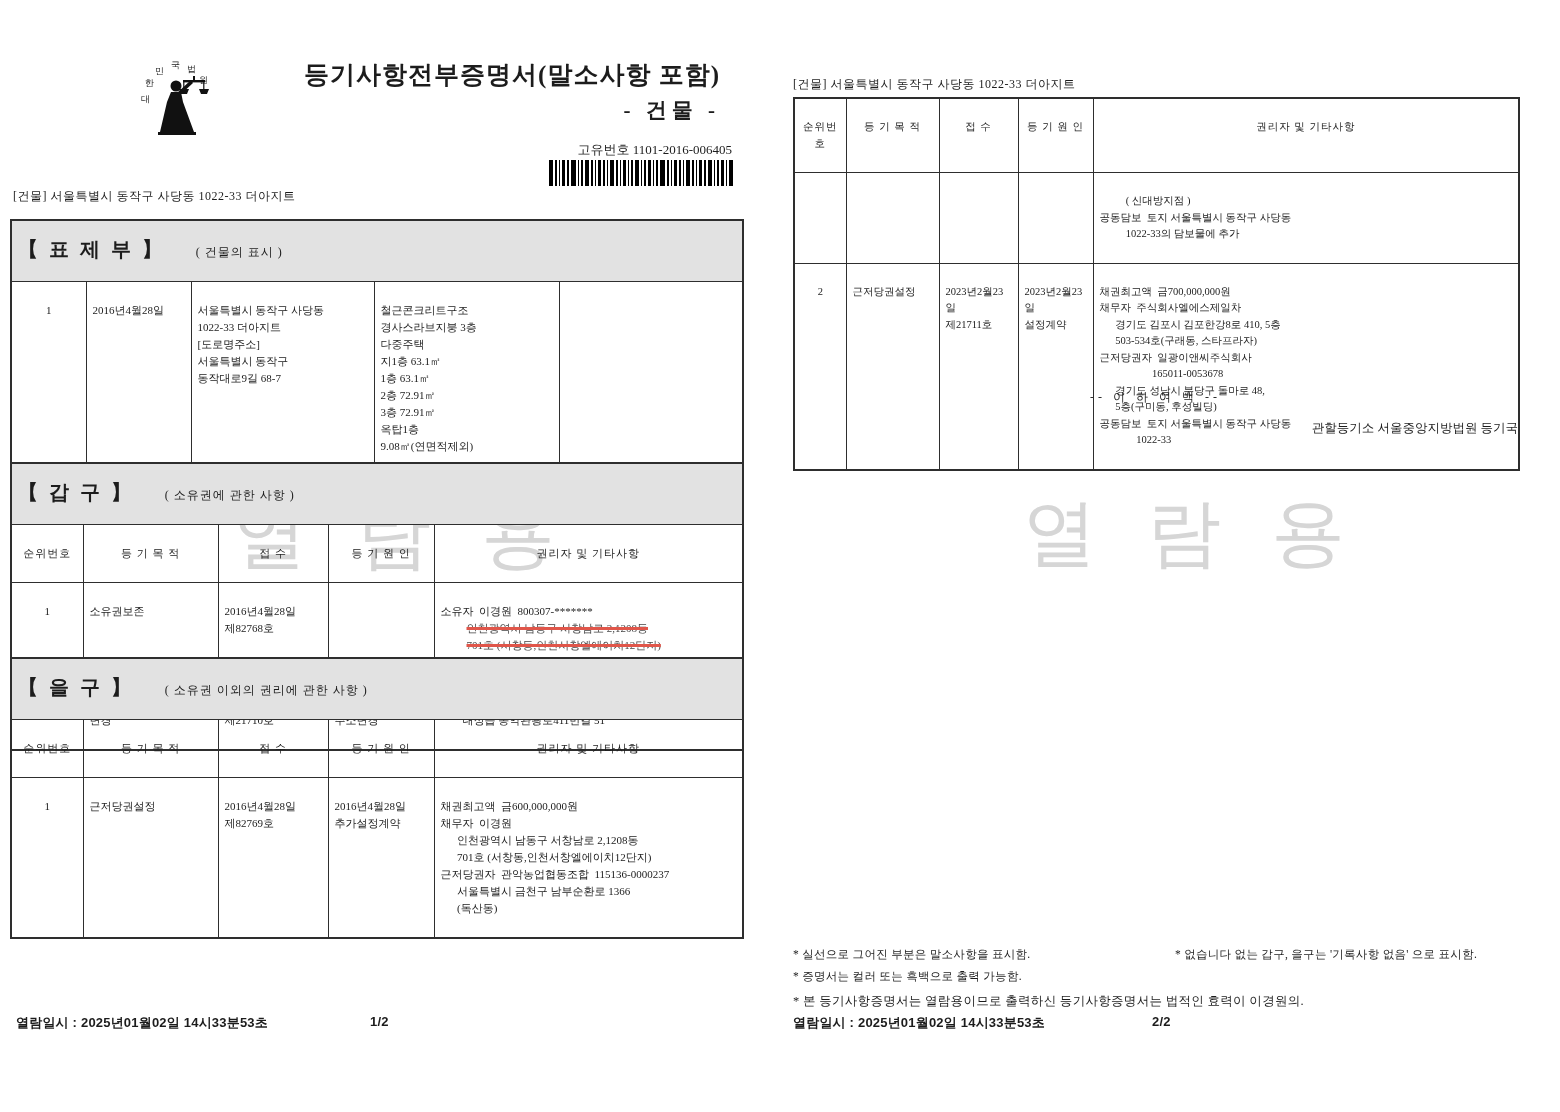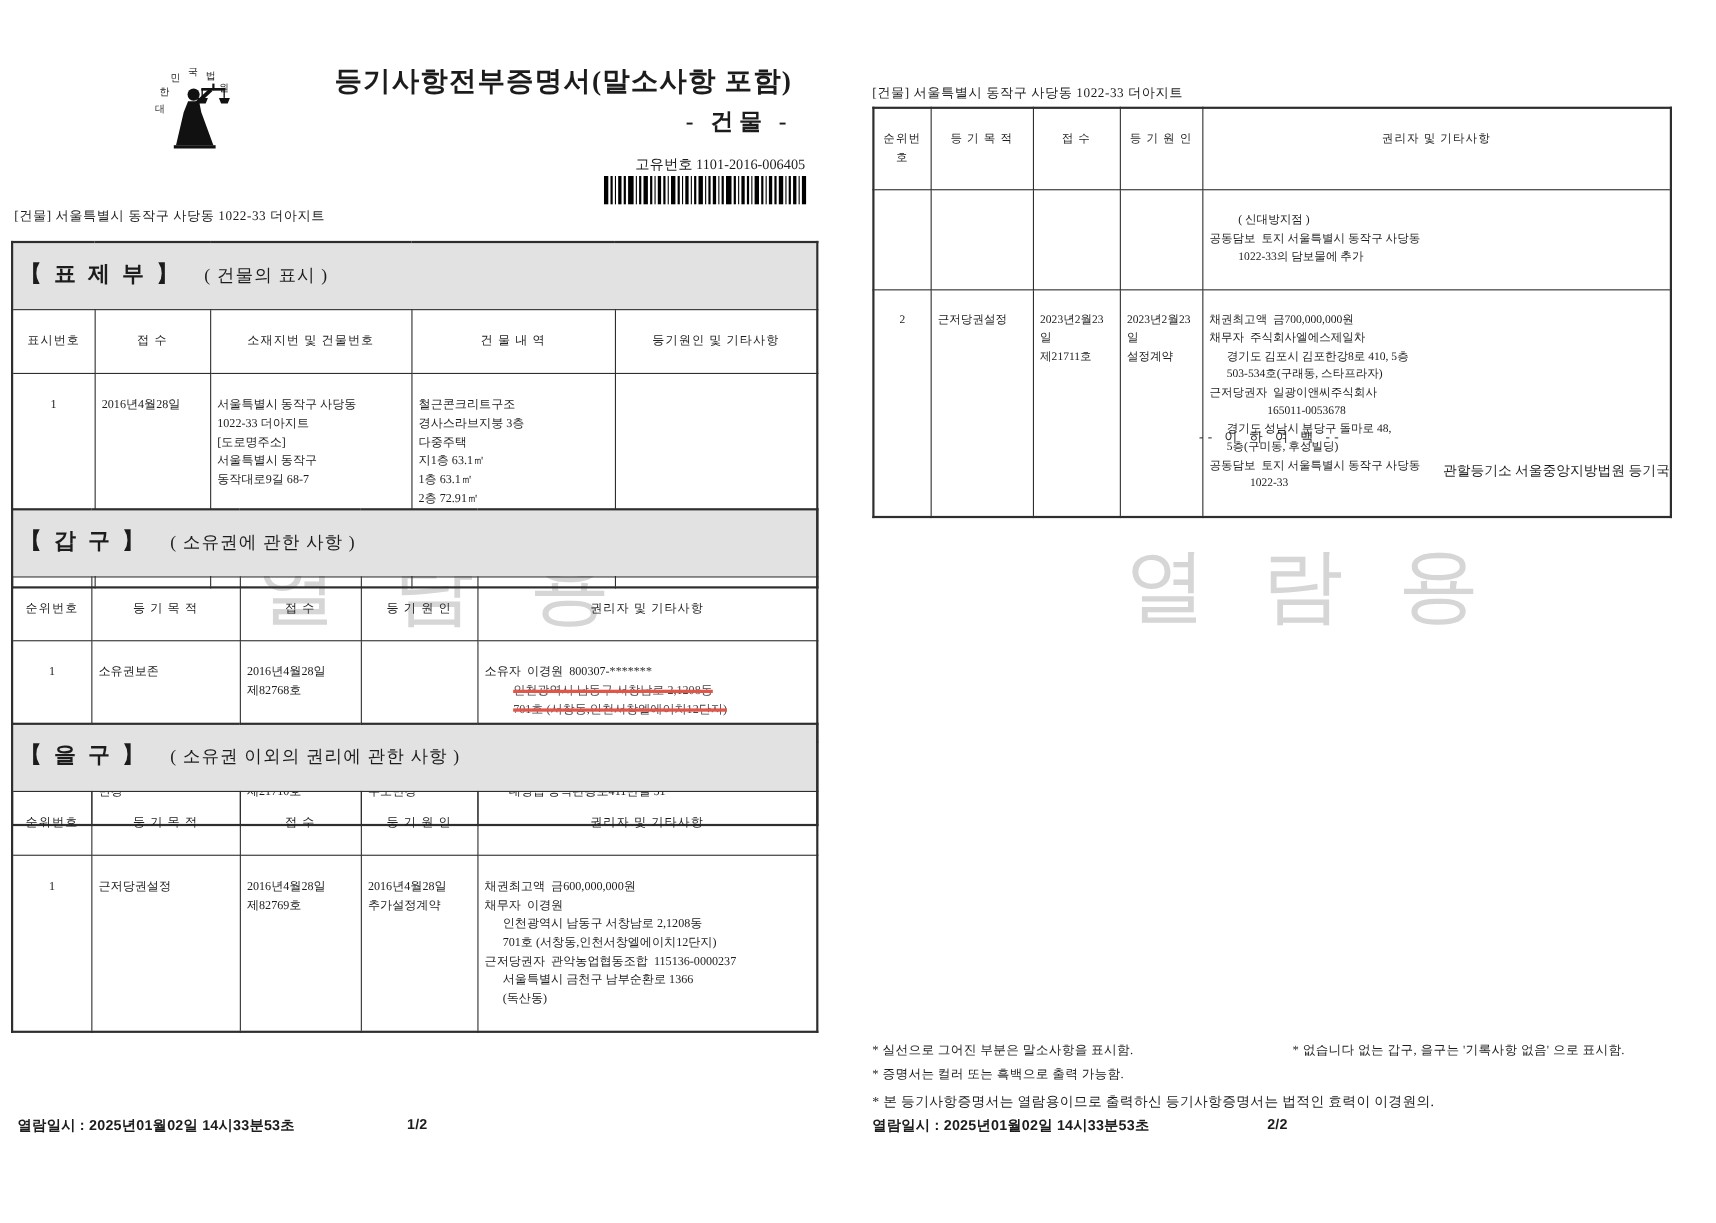--- a/index.html
+++ b/index.html
@@ -25,21 +25,21 @@
     font-size:74px;color:#d6d6d6;letter-spacing:50px;white-space:nowrap;
     font-family:"Liberation Serif","DejaVu Serif",serif;z-index:0;line-height:1;
   }
 
   
   table.reg{border-collapse:collapse;table-layout:fixed;z-index:2;position:absolute;background:transparent;}
   table.reg td{border:1px solid #2e2e2e;vertical-align:top;padding:20px 6px;font-size:11px;line-height:17px;overflow:hidden;}
   table.reg{border:2px solid #2e2e2e;}
   td.title-cell{background:#e2e2e2;padding:3px 6px 3px 42px;vertical-align:middle;}
   .bk{font-size:20px;font-weight:bold;letter-spacing:3px;}
-  .tsub{font-size:16px;margin-left:18px;letter-spacing:1px;}
+  .tsub{font-size:12px;margin-left:28px;letter-spacing:1px;}
   td.hdr{text-align:center;vertical-align:middle;font-size:12px;padding:6px 2px;letter-spacing:1px;}
   td.cnum{text-align:center;}
   .pre{white-space:pre-wrap;}
   .strike{
     margin-left:26px;color:#454545;white-space:pre-wrap;
     text-decoration:line-through;text-decoration-color:#e0564a;text-decoration-thickness:2.5px;
   }
   #p2table td{font-size:10.5px;line-height:16.5px;}
 
   
@@ -155,27 +155,20 @@
         <col style="width:184px">
       </colgroup>
     <tbody>
         <tr>
           <td colspan="5" class="title-cell">
       <span class="bk">【 표 제 부 】</span>
       <span class="tsub">( 건물의 표시 )</span>
     </td>
         </tr>
     <tr>
-      <td class="hdr">표시번호</td>
-      <td class="hdr">접  수</td>
-      <td class="hdr">소재지번 및 건물번호</td>
-      <td class="hdr">건 물 내 역</td>
-      <td class="hdr">등기원인 및 기타사항</td>
-    </tr>
-    <tr>
       <td class="cnum">1</td>
       <td class="pre">2016년4월28일</td>
       <td class="pre">서울특별시 동작구 사당동
 1022-33 더아지트
 [도로명주소]
 서울특별시 동작구
 동작대로9길 68-7</td>
       <td class="pre">철근콘크리트구조
 경사스라브지붕 3층
 다중주택

